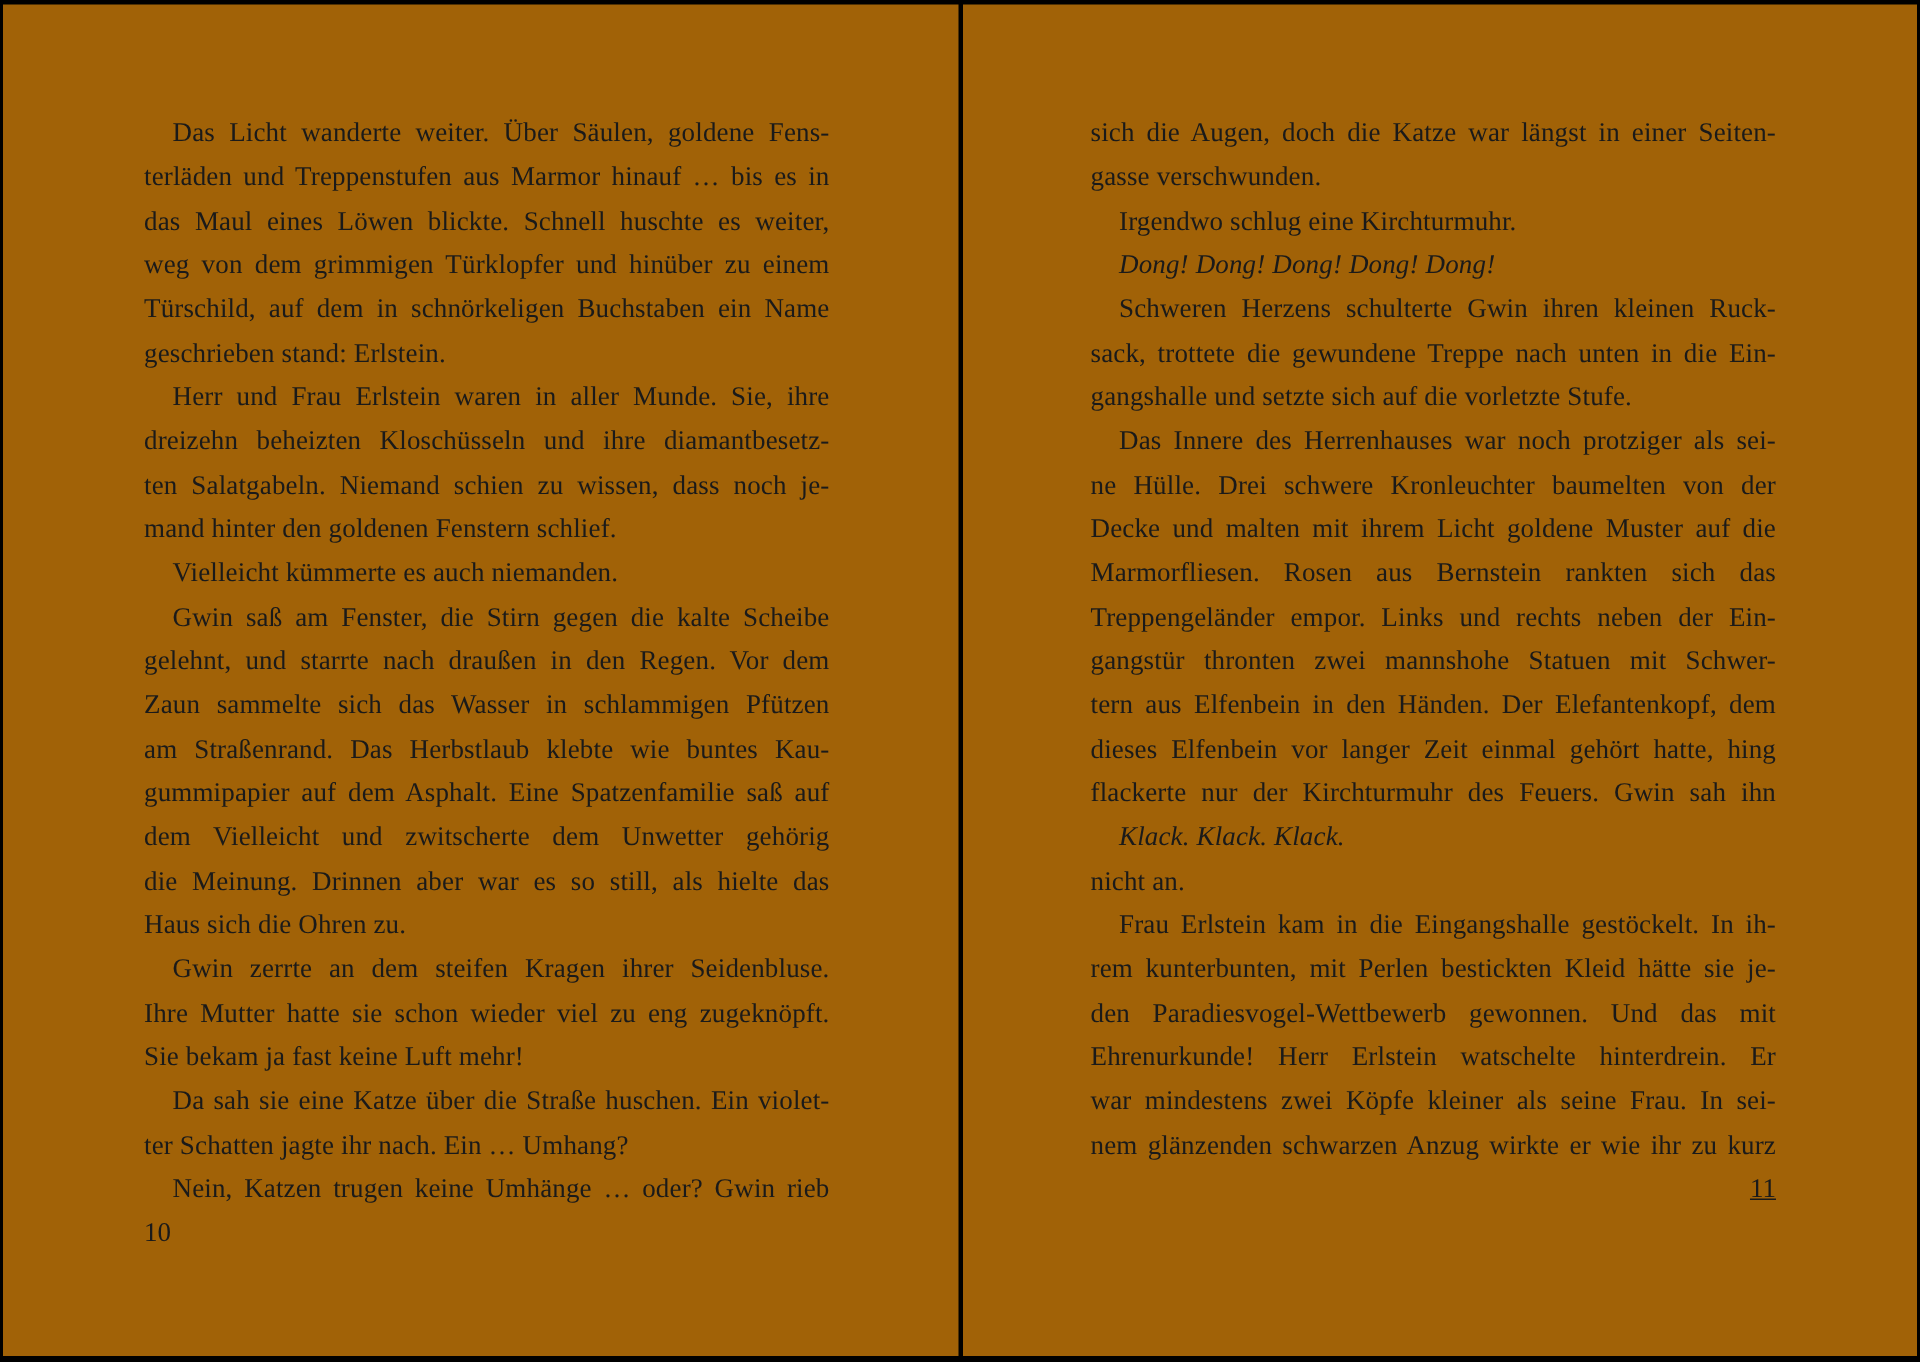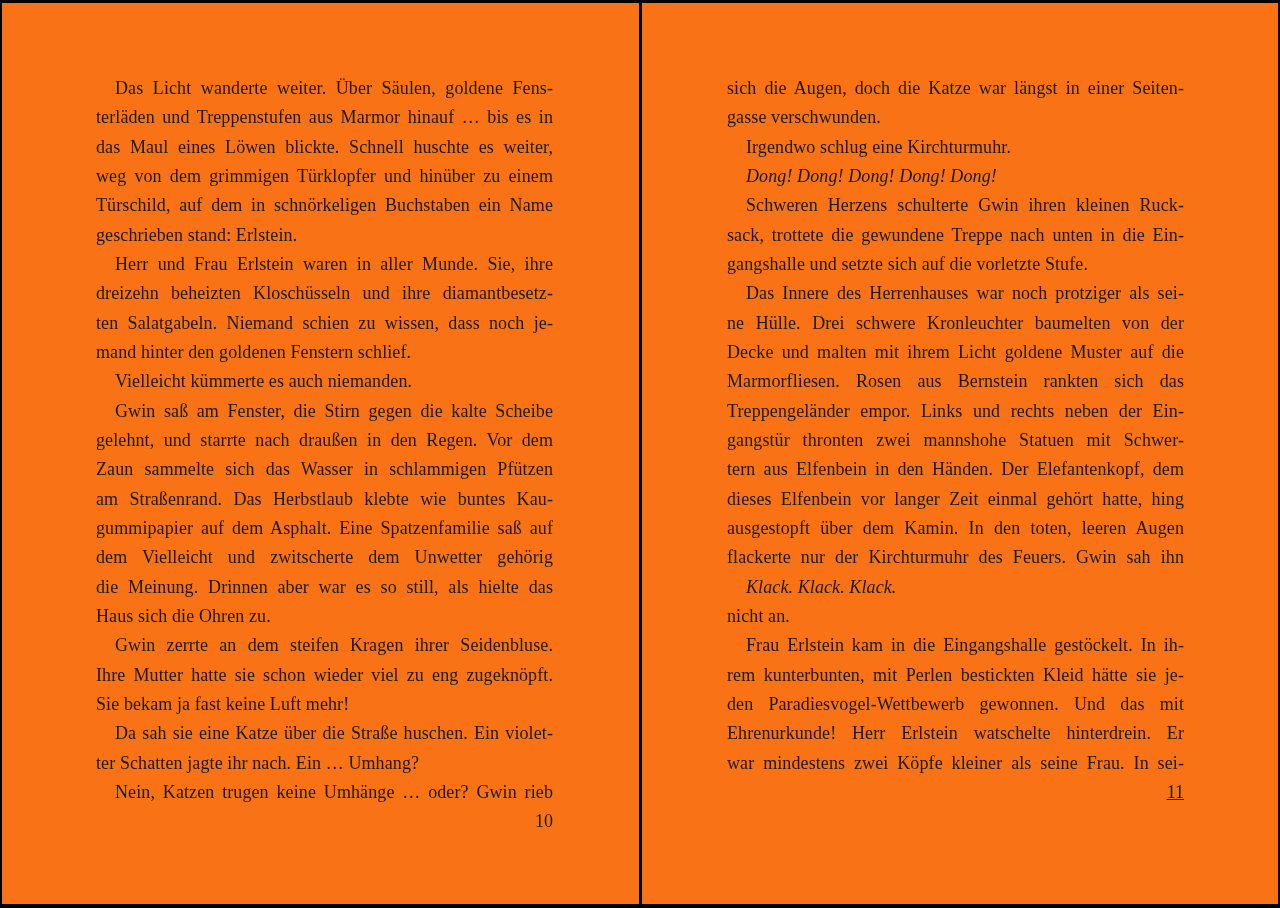--- a/index.html
+++ b/index.html
@@ -4,21 +4,21 @@
 <style>
   html, body {
     margin: 0;
     padding: 0;
     background: #ffffff;
   }
   .spread {
     position: relative;
     width: 1280px;
     height: 908px;
-    background: #f97316;
+    background: #a16207;
     font-family: "Liberation Serif", "DejaVu Serif", serif;
     color: #1a1a1a;
     overflow: hidden;
   }
   .bar-top    { position: absolute; left: 0; top: 0;    width: 1280px; height: 3px; background: #000; }
   .bar-bottom { position: absolute; left: 0; bottom: 0; width: 1280px; height: 4px; background: #000; }
   .bar-left   { position: absolute; left: 0;  top: 0; width: 2px; height: 908px; background: #000; }
   .bar-right  { position: absolute; right: 0; top: 0; width: 2px; height: 908px; background: #000; }
   .divider    { position: absolute; left: 639px; top: 0; width: 3px; height: 908px; background: #000; }
 
@@ -39,21 +39,20 @@
   .line.j {
     text-align: justify;
     text-align-last: justify;
   }
   .line.ind { text-indent: 19px; }
   .line.it  { font-style: italic; }
 
   .pagenum {
     font-size: 18px;
     line-height: 29.33px;
-    text-align: right;
   }
   .pagenum.num-right { text-align: right; text-decoration: underline; }
 </style>
 </head>
 <body>
 
 <div class="spread">
   <div class="bar-top"></div>
   <div class="bar-bottom"></div>
   <div class="bar-left"></div>
@@ -101,25 +100,25 @@
         <div class="line j">sack, trottete die gewundene Treppe nach unten in die Ein-</div>
         <div class="line">gangshalle und setzte sich auf die vorletzte Stufe.</div>
         <div class="line j ind">Das Innere des Herrenhauses war noch protziger als sei-</div>
         <div class="line j">ne Hülle. Drei schwere Kronleuchter baumelten von der</div>
         <div class="line j">Decke und malten mit ihrem Licht goldene Muster auf die</div>
         <div class="line j">Marmorfliesen. Rosen aus Bernstein rankten sich das</div>
         <div class="line j">Treppengeländer empor. Links und rechts neben der Ein-</div>
         <div class="line j">gangstür thronten zwei mannshohe Statuen mit Schwer-</div>
         <div class="line j">tern aus Elfenbein in den Händen. Der Elefantenkopf, dem</div>
         <div class="line j">dieses Elfenbein vor langer Zeit einmal gehört hatte, hing</div>
-        <div class="line j">ausgestopft über dem Kamin. In den toten, leeren Augen</div>
         <div class="line j">flackerte nur der Kirchturmuhr des Feuers. Gwin sah ihn</div>
         <div class="line ind it">Klack. Klack. Klack.</div>
         <div class="line">nicht an.</div>
         <div class="line j ind">Frau Erlstein kam in die Eingangshalle gestöckelt. In ih-</div>
         <div class="line j">rem kunterbunten, mit Perlen bestickten Kleid hätte sie je-</div>
         <div class="line j">den Paradiesvogel-Wettbewerb gewonnen. Und das mit</div>
         <div class="line j">Ehrenurkunde! Herr Erlstein watschelte hinterdrein. Er</div>
         <div class="line j">war mindestens zwei Köpfe kleiner als seine Frau. In sei-</div>
+        <div class="line j">nem glänzenden schwarzen Anzug wirkte er wie ihr zu kurz</div>
       </div>
     <div class="pagenum num-right">11</div>
   </div>
 </div>
 
 </body></html>

